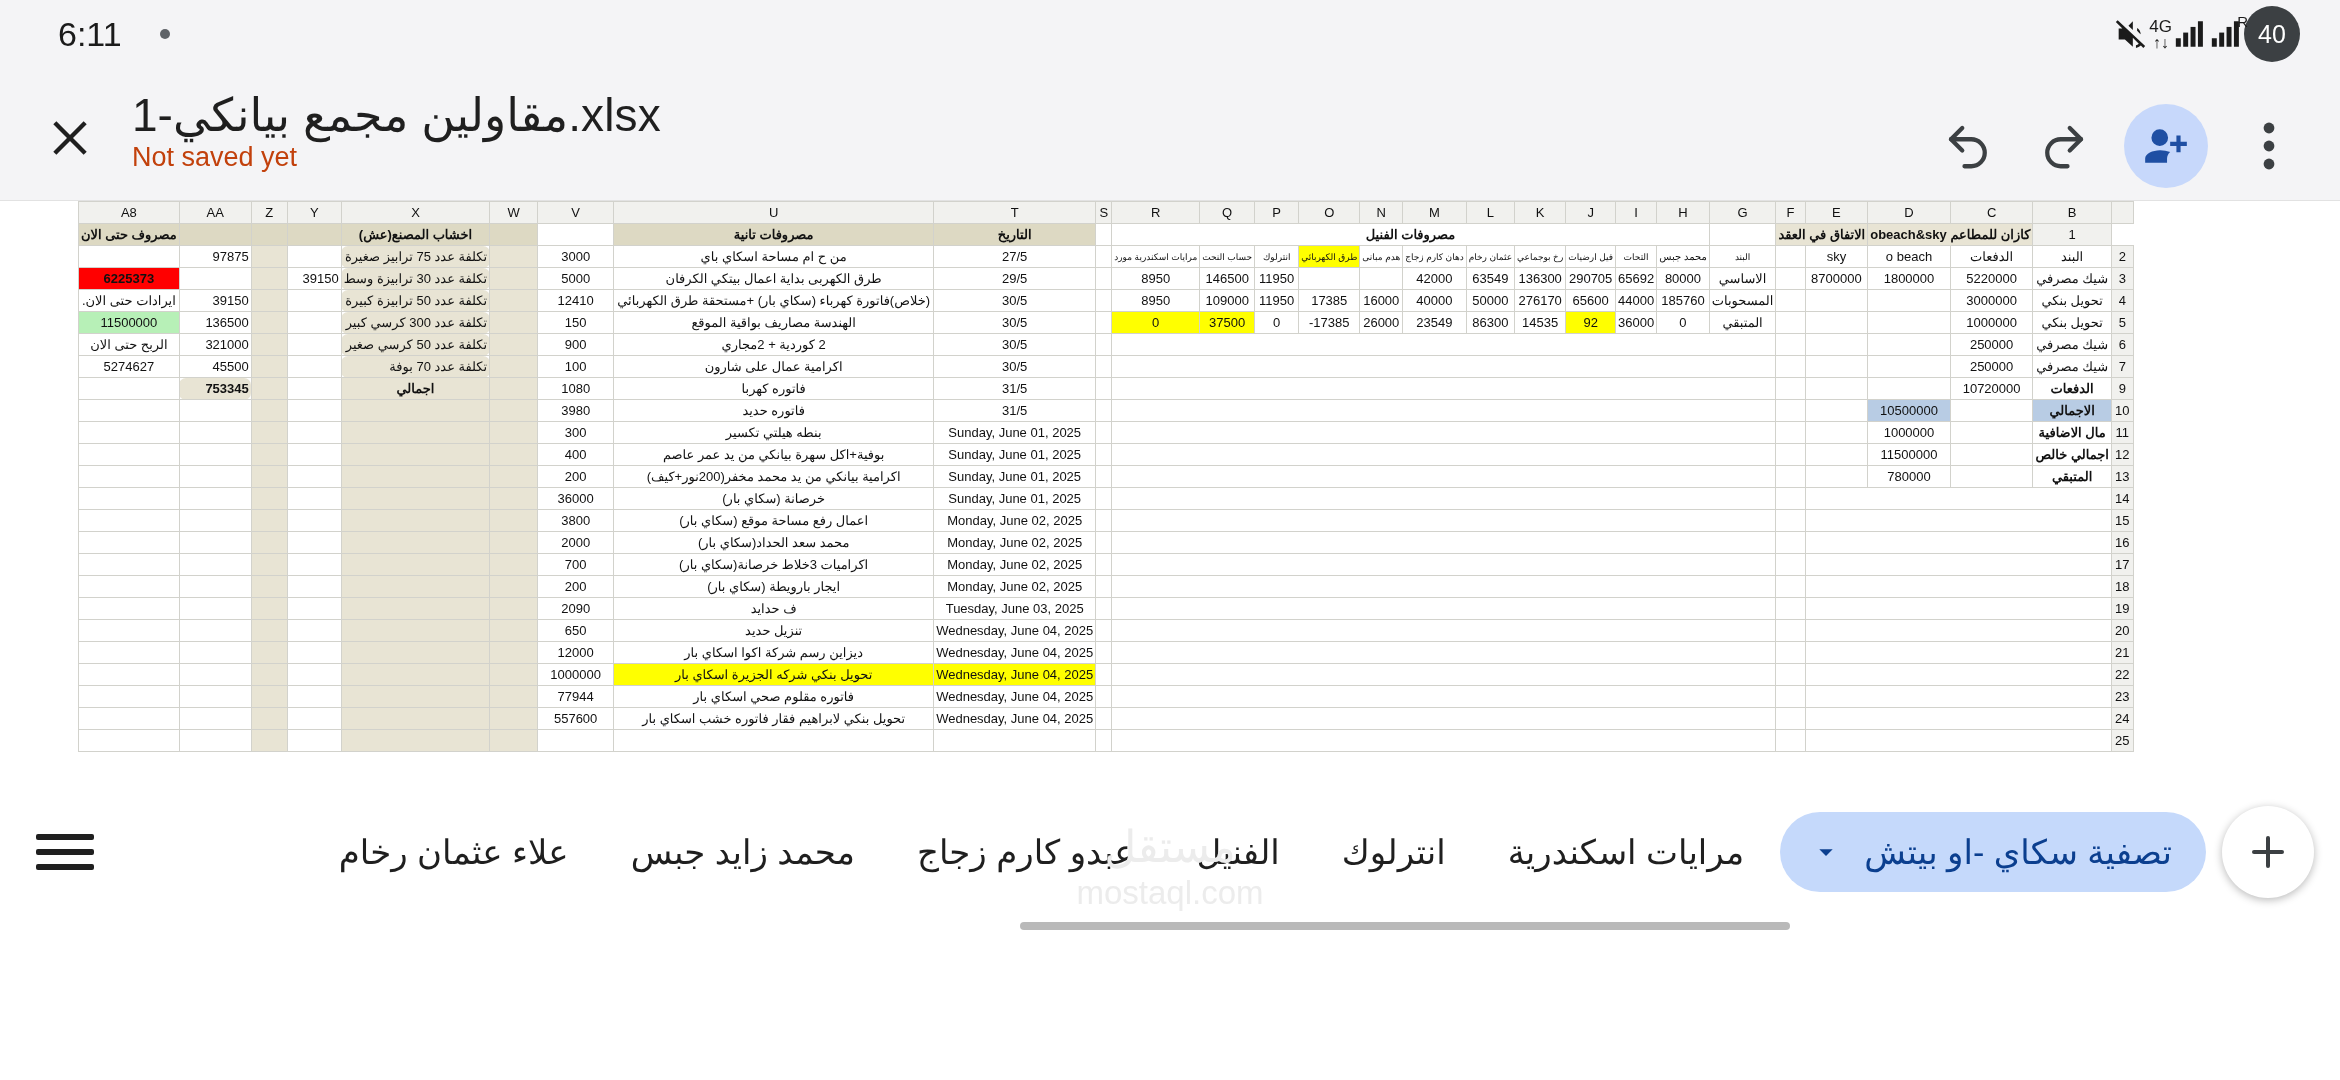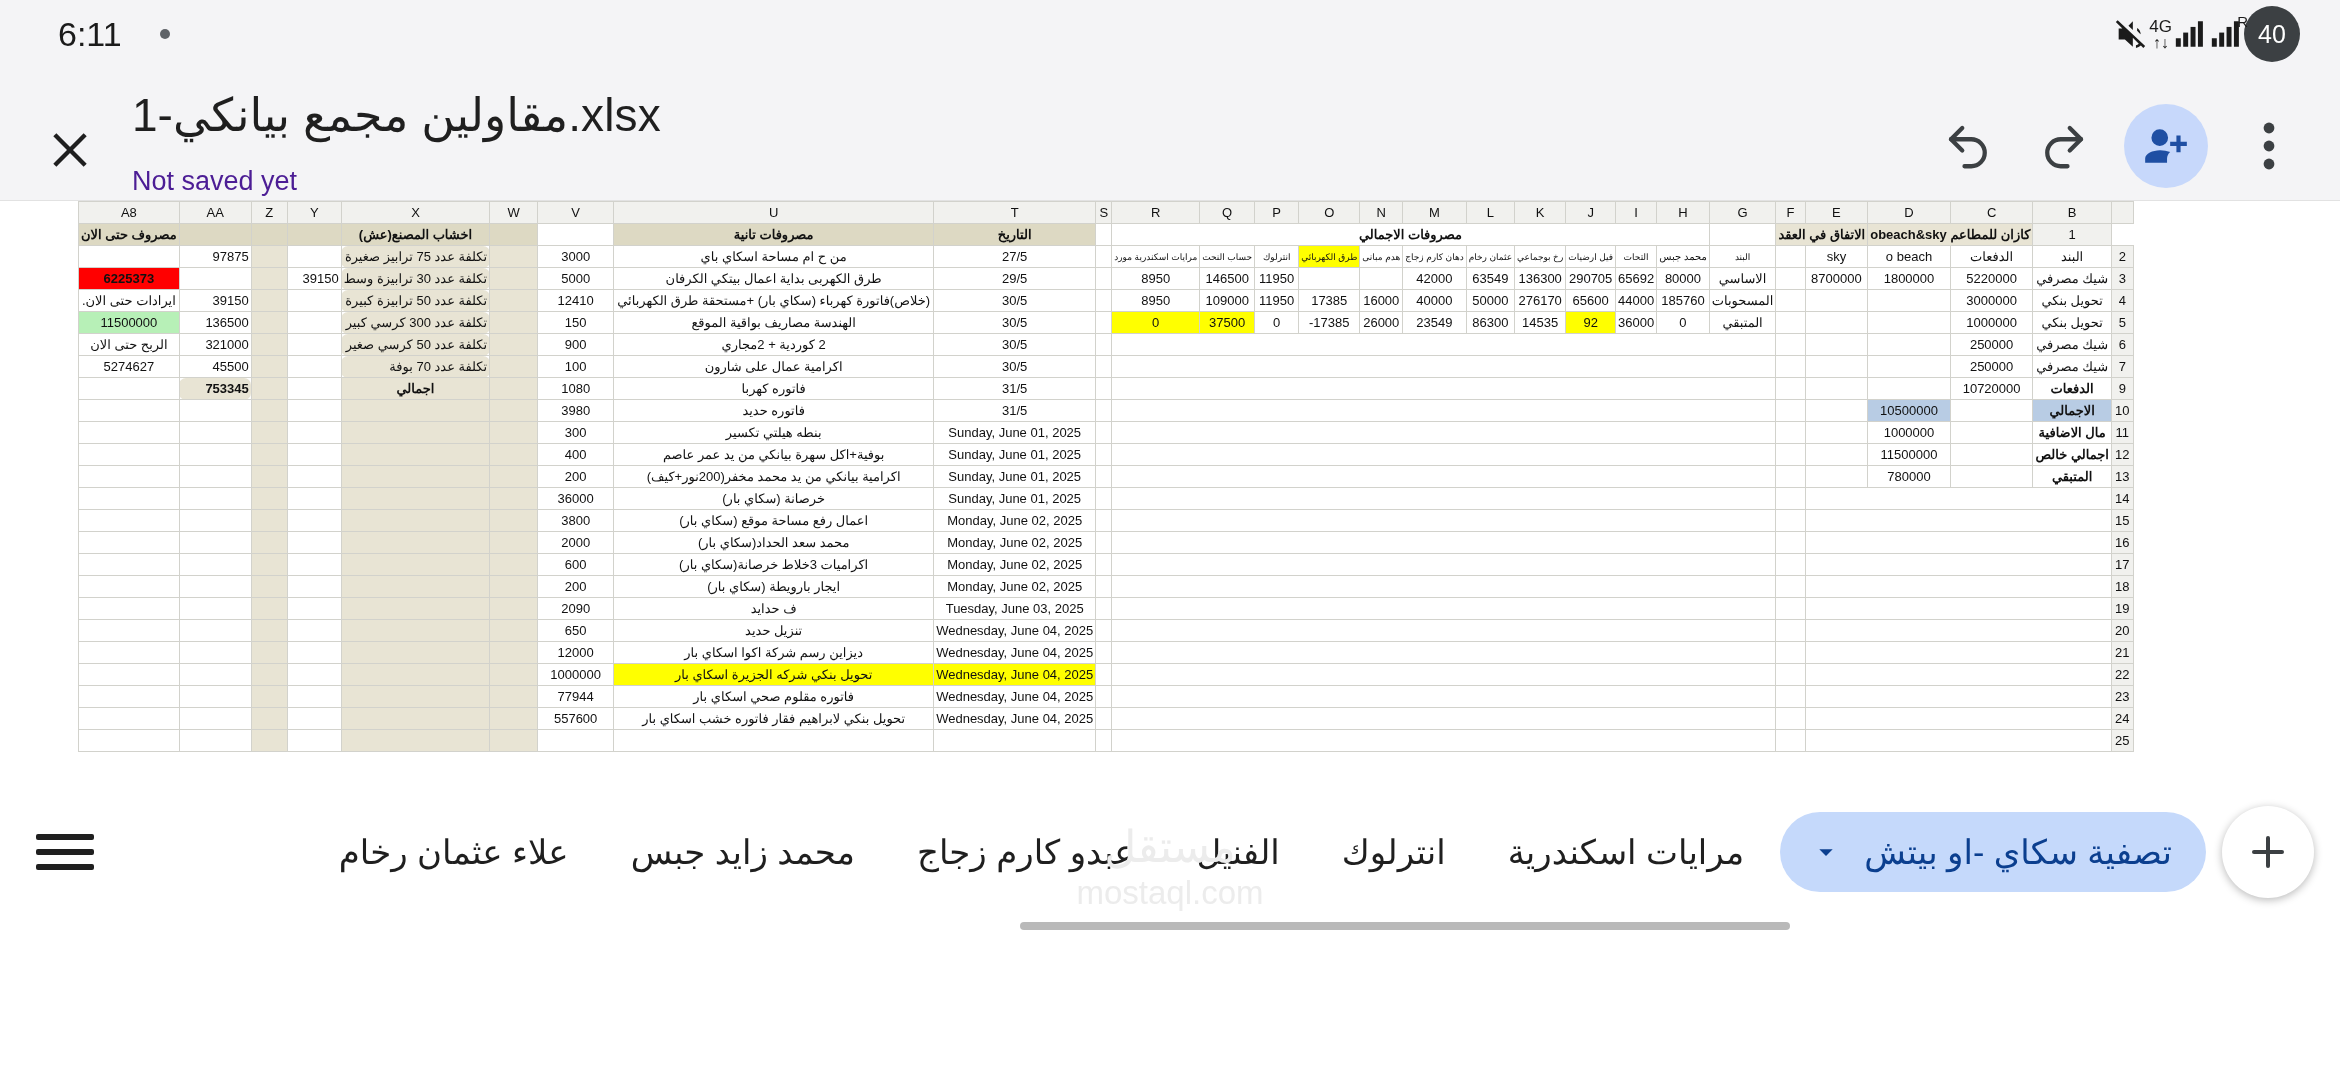--- a/index.html
+++ b/index.html
@@ -48,21 +48,21 @@
     width: 64px; height: 64px; margin-top: 20px;
     display:flex; align-items:center; justify-content:center;
     cursor: pointer;
   }
   .title-wrap { display:flex; flex-direction: column; margin-top: 6px; }
   .doc-title {
     font-size: 46px; color: #1f1f1f; letter-spacing: .2px;
     font-family: "Liberation Sans", sans-serif;
     white-space: nowrap;
   }
-  .doc-sub { font-size: 27px; color: #4c1d95; margin-top: 24px; }
+  .doc-sub { font-size: 27px; color: #c2410c; margin-top: 0; }
   .appbar-right { display:flex; align-items:center; gap: 28px; margin-top: 22px; }
   .icon-btn {
     width: 66px; height: 66px;
     display:flex; align-items:center; justify-content:center;
     cursor: pointer; border-radius: 50%;
   }
   .icon-btn.accent { background:#c7d8fb; width: 84px; height: 84px; }
   .icon-btn svg { display:block; }
 
   
@@ -291,21 +291,21 @@
         <td class="beige2 c bold rtl">مصروف حتى الان</td>
         <td class="beige2"></td>
         <td class="beige2"></td>
         <td class="beige2"></td>
         <td class="beige2 c bold rtl">اخشاب المصنع(عش)</td>
         <td class="beige2"></td>
         <td class="white"></td>
         <td class="beige2 c bold rtl">مصروفات تانية</td>
         <td class="beige2 c bold rtl">التاريخ</td>
         <td class="empty"></td>
-        <td class="white c rtl bold" colspan="11">مصروفات الاجمالي</td>
+        <td class="white c rtl bold" colspan="11">مصروفات الفنيل</td>
         <td class="empty"></td>
         <td class="beige c rtl bold" colspan="2">الاتفاق في العقد</td>
         <td class="beige c rtl bold" colspan="2">كازان للمطاعم obeach&amp;sky</td>
         <td class="rowhdr">1</td>
       </tr>
 
       <tr>
         <td class="white"></td>
         <td class="white r">97875</td>
         <td class="beige"></td>
@@ -619,21 +619,21 @@
         <td class="white" colspan="4"></td>
         <td class="rowhdr">16</td>
       </tr>
       <tr>
         <td class="white"></td>
         <td class="white"></td>
         <td class="beige"></td>
         <td class="white"></td>
         <td class="beige"></td>
         <td class="beige"></td>
-        <td class="white c">600</td>
+        <td class="white c">700</td>
         <td class="white c rtl">اكراميات 3خلاط خرصانة(سكاي بار)</td>
         <td class="white c">Monday, June 02, 2025</td>
         <td class="empty"></td>
         <td class="white" colspan="12"></td>
         <td class="empty"></td>
         <td class="white" colspan="4"></td>
         <td class="rowhdr">17</td>
       </tr>
       <tr>
         <td class="white"></td>

